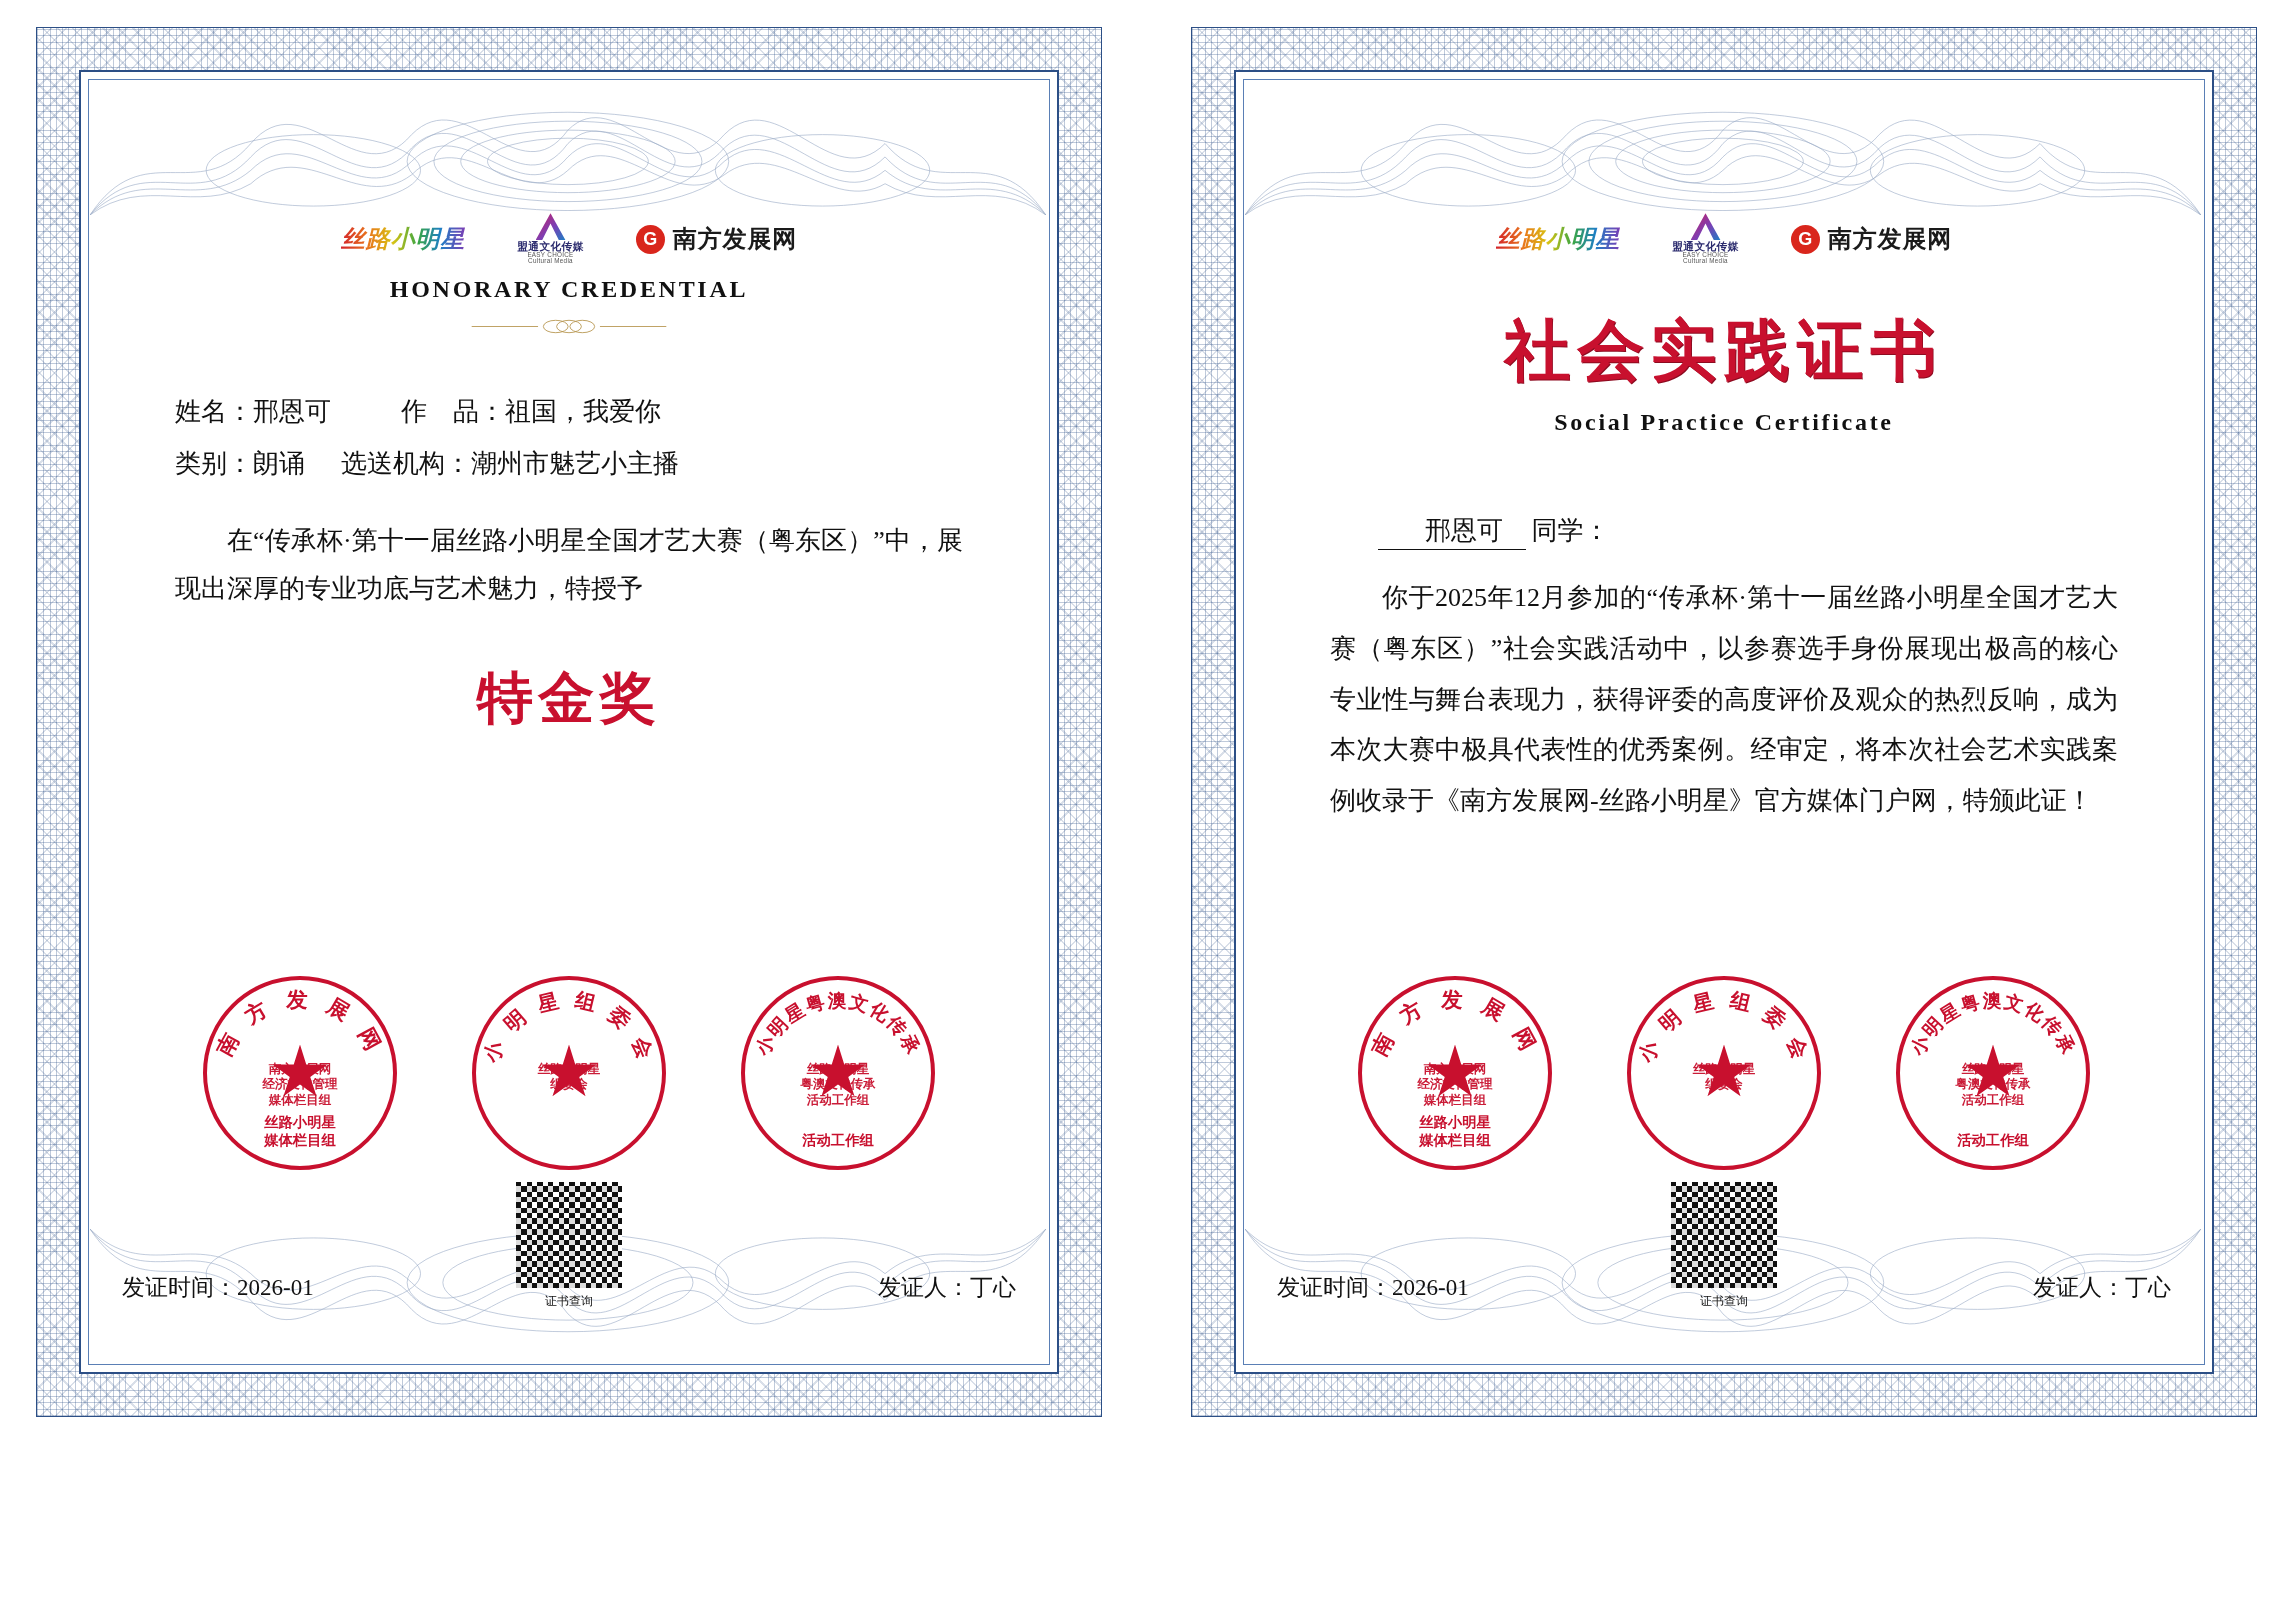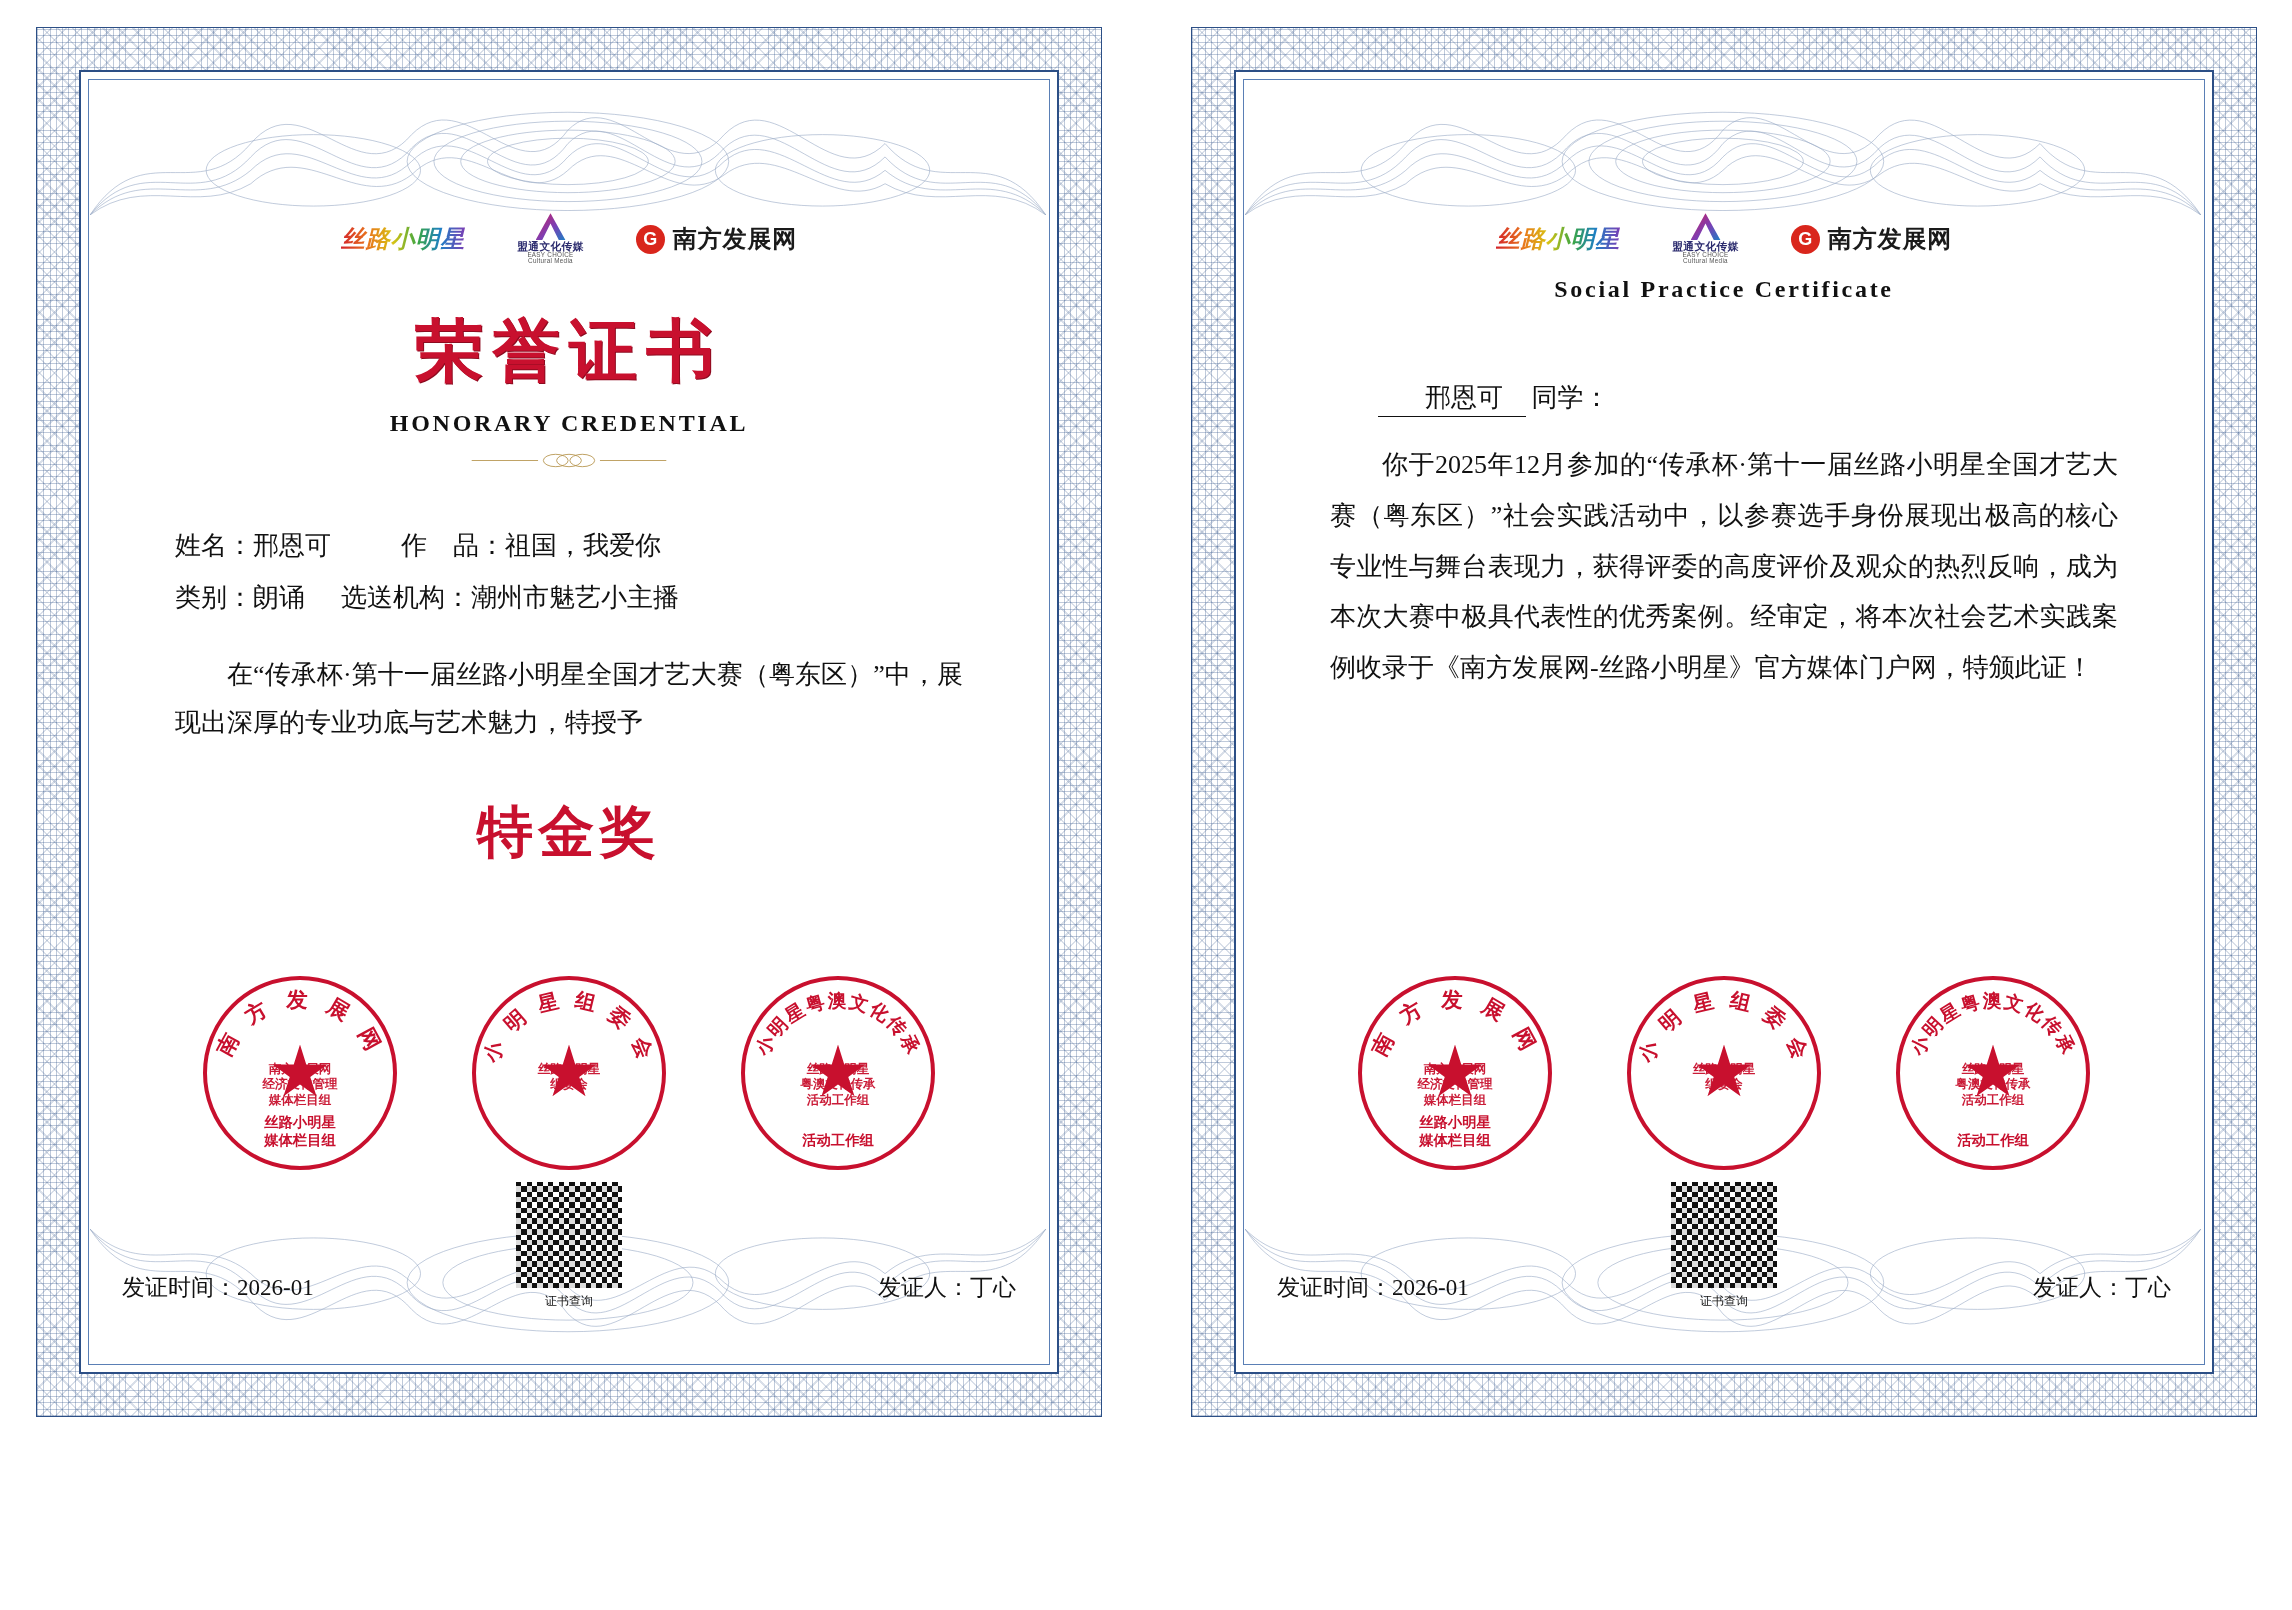--- a/index.html
+++ b/index.html
@@ -355,21 +355,20 @@
           <div class="cn">盟通文化传媒</div>
           <div class="en">EASY CHOICE</div>
           <div class="en">Cultural Media</div>
         </div>
         <div class="logo-nanfang">
           <div class="g">G</div>
           <div class="txt">南方发展网</div>
         </div>
       </div>
 
-      <div class="title-cn">荣誉证书</div>
       <div class="title-en">HONORARY CREDENTIAL</div>
 
       <svg class="flourish" viewBox="0 0 230 26">
         <g fill="none" stroke="#b08b3e" stroke-width="1">
           <path d="M5,13 H80"></path>
           <path d="M150,13 H225"></path>
           <ellipse cx="100" cy="13" rx="14" ry="7"></ellipse>
           <ellipse cx="115" cy="13" rx="14" ry="7"></ellipse>
           <ellipse cx="130" cy="13" rx="14" ry="7"></ellipse>
         </g>
@@ -495,20 +494,21 @@
           <div class="cn">盟通文化传媒</div>
           <div class="en">EASY CHOICE</div>
           <div class="en">Cultural Media</div>
         </div>
         <div class="logo-nanfang">
           <div class="g">G</div>
           <div class="txt">南方发展网</div>
         </div>
       </div>
 
+      <div class="title-cn wide">社会实践证书</div>
       <div class="title-en">Social Practice Certificate</div>
 
       <div class="salutation">
         <span class="name">邢恩可</span>
         <span>同学：</span>
       </div>
 
       <div class="body-text">你于2025年12月参加的“传承杯·第十一届丝路小明星全国才艺大赛（粤东区）”社会实践活动中，以参赛选手身份展现出极高的核心专业性与舞台表现力，获得评委的高度评价及观众的热烈反响，成为本次大赛中极具代表性的优秀案例。经审定，将本次社会艺术实践案例收录于《南方发展网-丝路小明星》官方媒体门户网，特颁此证！</div>
     </div>
 

